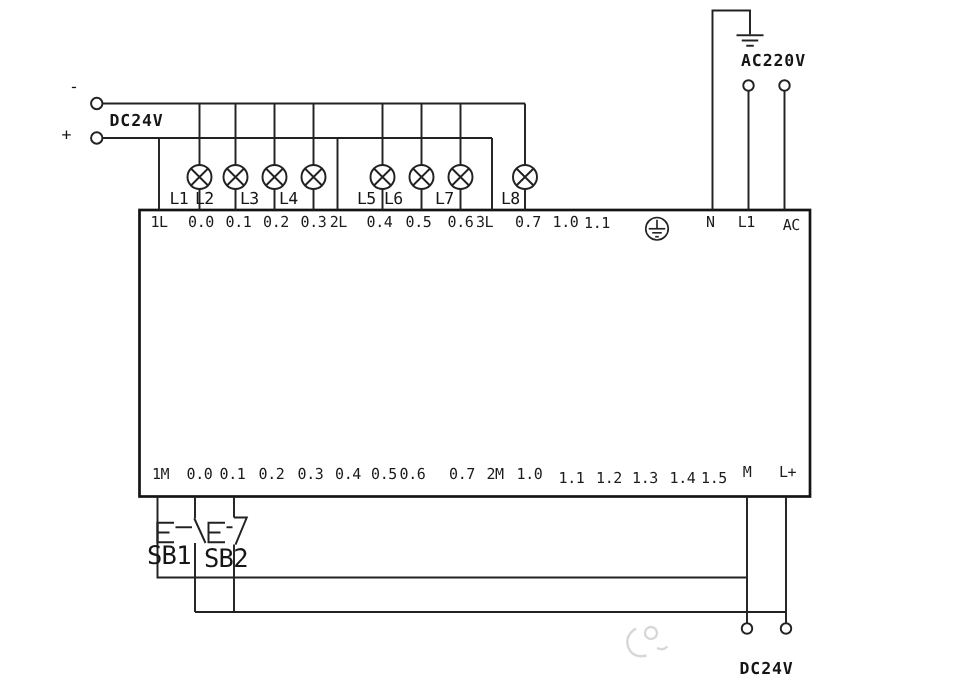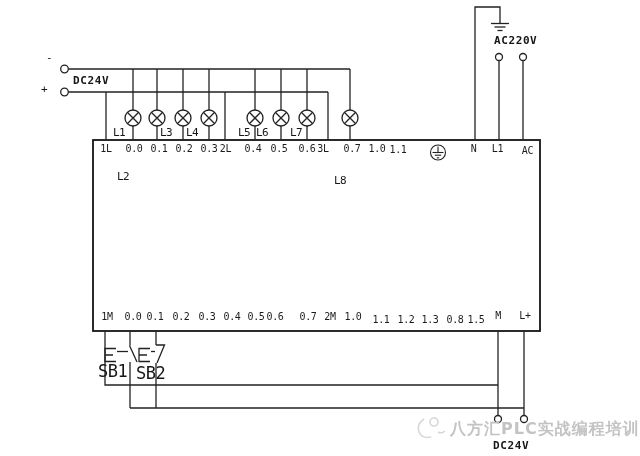--- a/index.html
+++ b/index.html
@@ -155,27 +155,27 @@
     <path d="M438 432 q4 2 7 -1"></path>
   </g>
 </svg>
 
   <span class="lbl sign" style="left:46px;top:52px;">-</span>
   <span class="lbl sign" style="left:41px;top:84px;">+</span>
   <span class="lbl supply" style="left:73px;top:75px;">DC24V</span>
   <span class="lbl supply" style="left:494px;top:35px;">AC220V</span>
 
   <span class="lbl lamp-lbl" style="left:113px;top:127px;">L1</span>
-  <span class="lbl lamp-lbl" style="left:117px;top:127px;margin-top:44px;">L2</span>
+  <span class="lbl lamp-lbl" style="left:130px;top:127px;">L2</span>
   <span class="lbl lamp-lbl" style="left:160px;top:127px;">L3</span>
   <span class="lbl lamp-lbl" style="left:186px;top:127px;">L4</span>
   <span class="lbl lamp-lbl" style="left:238px;top:127px;">L5</span>
   <span class="lbl lamp-lbl" style="left:256px;top:127px;">L6</span>
   <span class="lbl lamp-lbl" style="left:290px;top:127px;">L7</span>
-  <span class="lbl lamp-lbl" style="left:334px;top:127px;margin-top:48px;">L8</span>
+  <span class="lbl lamp-lbl" style="left:334px;top:127px;">L8</span>
 
   <span class="lbl ctr" style="left:106px;top:144px;">1L</span>
   <span class="lbl ctr" style="left:134px;top:144px;">0.0</span>
   <span class="lbl ctr" style="left:159px;top:144px;">0.1</span>
   <span class="lbl ctr" style="left:184px;top:144px;">0.2</span>
   <span class="lbl ctr" style="left:209px;top:144px;">0.3</span>
   <span class="lbl ctr" style="left:225.5px;top:144px;">2L</span>
   <span class="lbl ctr" style="left:253px;top:144px;">0.4</span>
   <span class="lbl ctr" style="left:279px;top:144px;">0.5</span>
   <span class="lbl ctr" style="left:307px;top:144px;">0.6</span>
@@ -194,25 +194,24 @@
   <span class="lbl ctr" style="left:207px;top:312px;">0.3</span>
   <span class="lbl ctr" style="left:232px;top:312px;">0.4</span>
   <span class="lbl ctr" style="left:256px;top:312px;">0.5</span>
   <span class="lbl ctr" style="left:275px;top:312px;">0.6</span>
   <span class="lbl ctr" style="left:308px;top:312px;">0.7</span>
   <span class="lbl ctr" style="left:330px;top:312px;">2M</span>
   <span class="lbl ctr" style="left:353px;top:312px;">1.0</span>
   <span class="lbl ctr" style="left:381px;top:315px;">1.1</span>
   <span class="lbl ctr" style="left:406px;top:315px;">1.2</span>
   <span class="lbl ctr" style="left:430px;top:315px;">1.3</span>
-  <span class="lbl ctr" style="left:455px;top:315px;">0.8</span>
+  <span class="lbl ctr" style="left:455px;top:315px;">1.4</span>
   <span class="lbl ctr" style="left:476px;top:315px;">1.5</span>
   <span class="lbl ctr" style="left:498px;top:311px;">M</span>
   <span class="lbl ctr" style="left:525px;top:311px;">L+</span>
 
   <span class="lbl sb-lbl" style="left:98px;top:363px;">SB1</span>
   <span class="lbl sb-lbl" style="left:136px;top:365px;">SB2</span>
 
   <span class="lbl supply" style="left:493px;top:440px;">DC24V</span>
 
-  <span class="wm">八方汇PLC实战编程培训</span>
 
 </div>
 
 </body></html>

